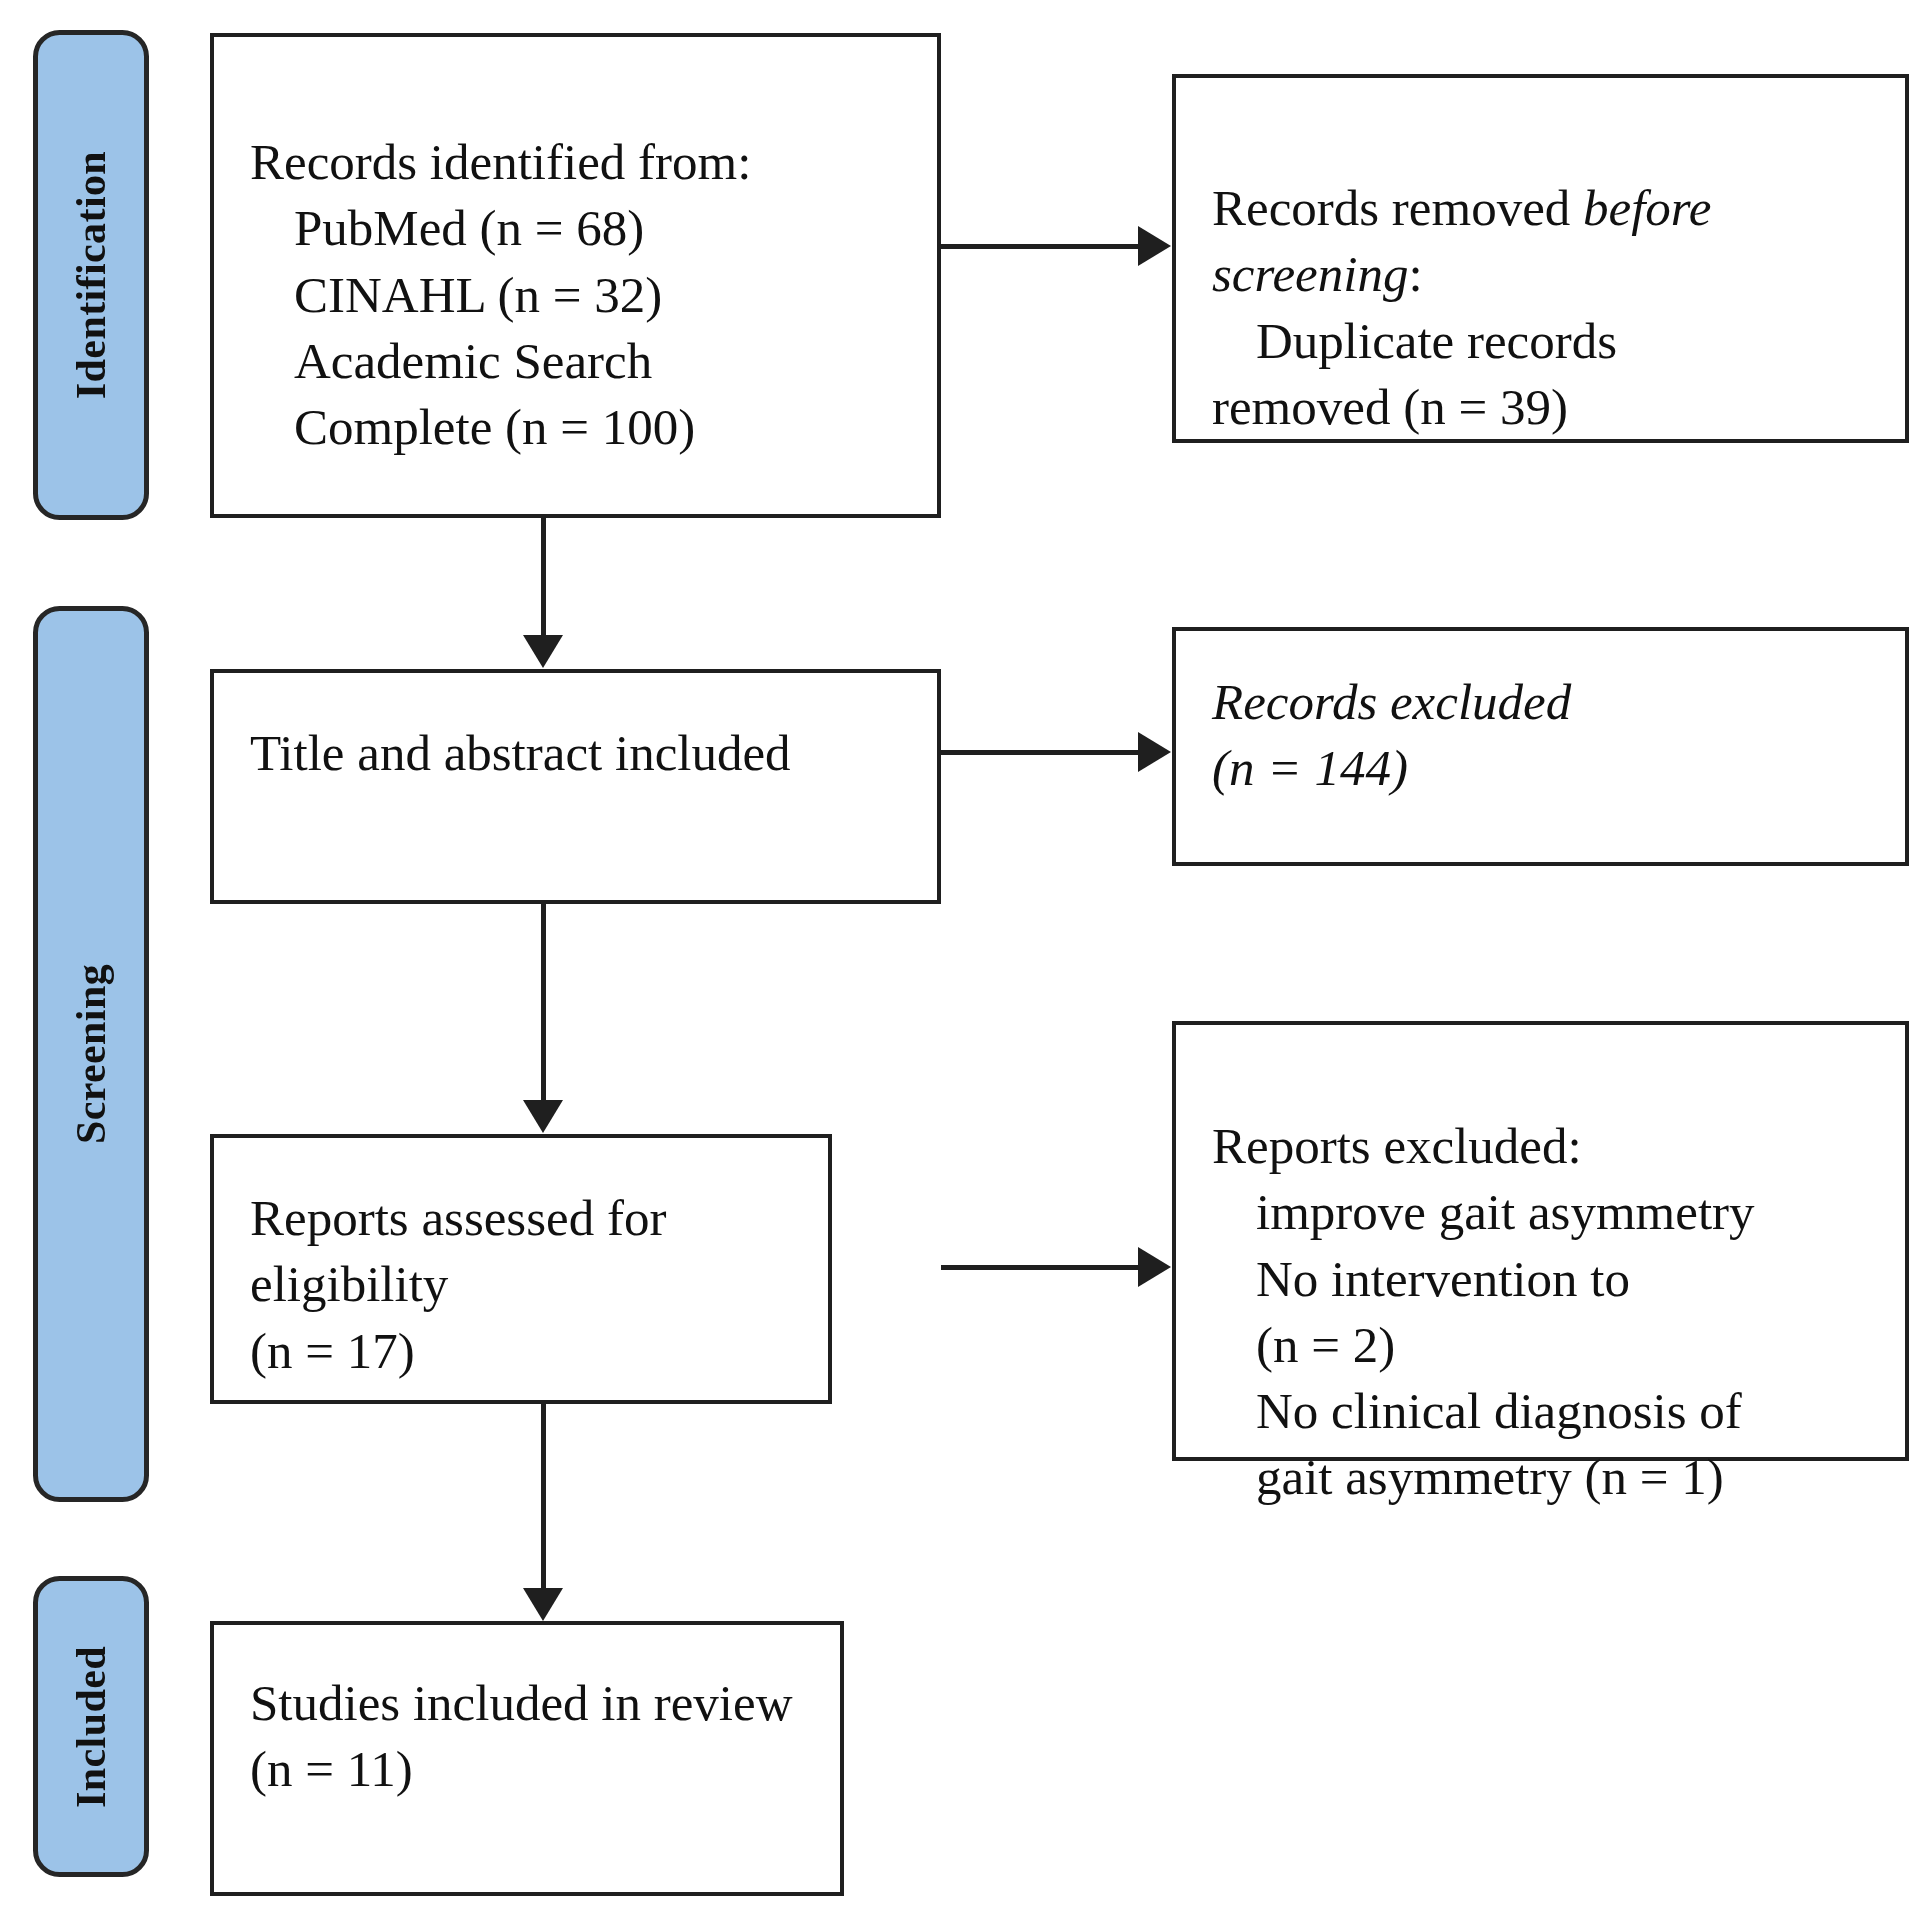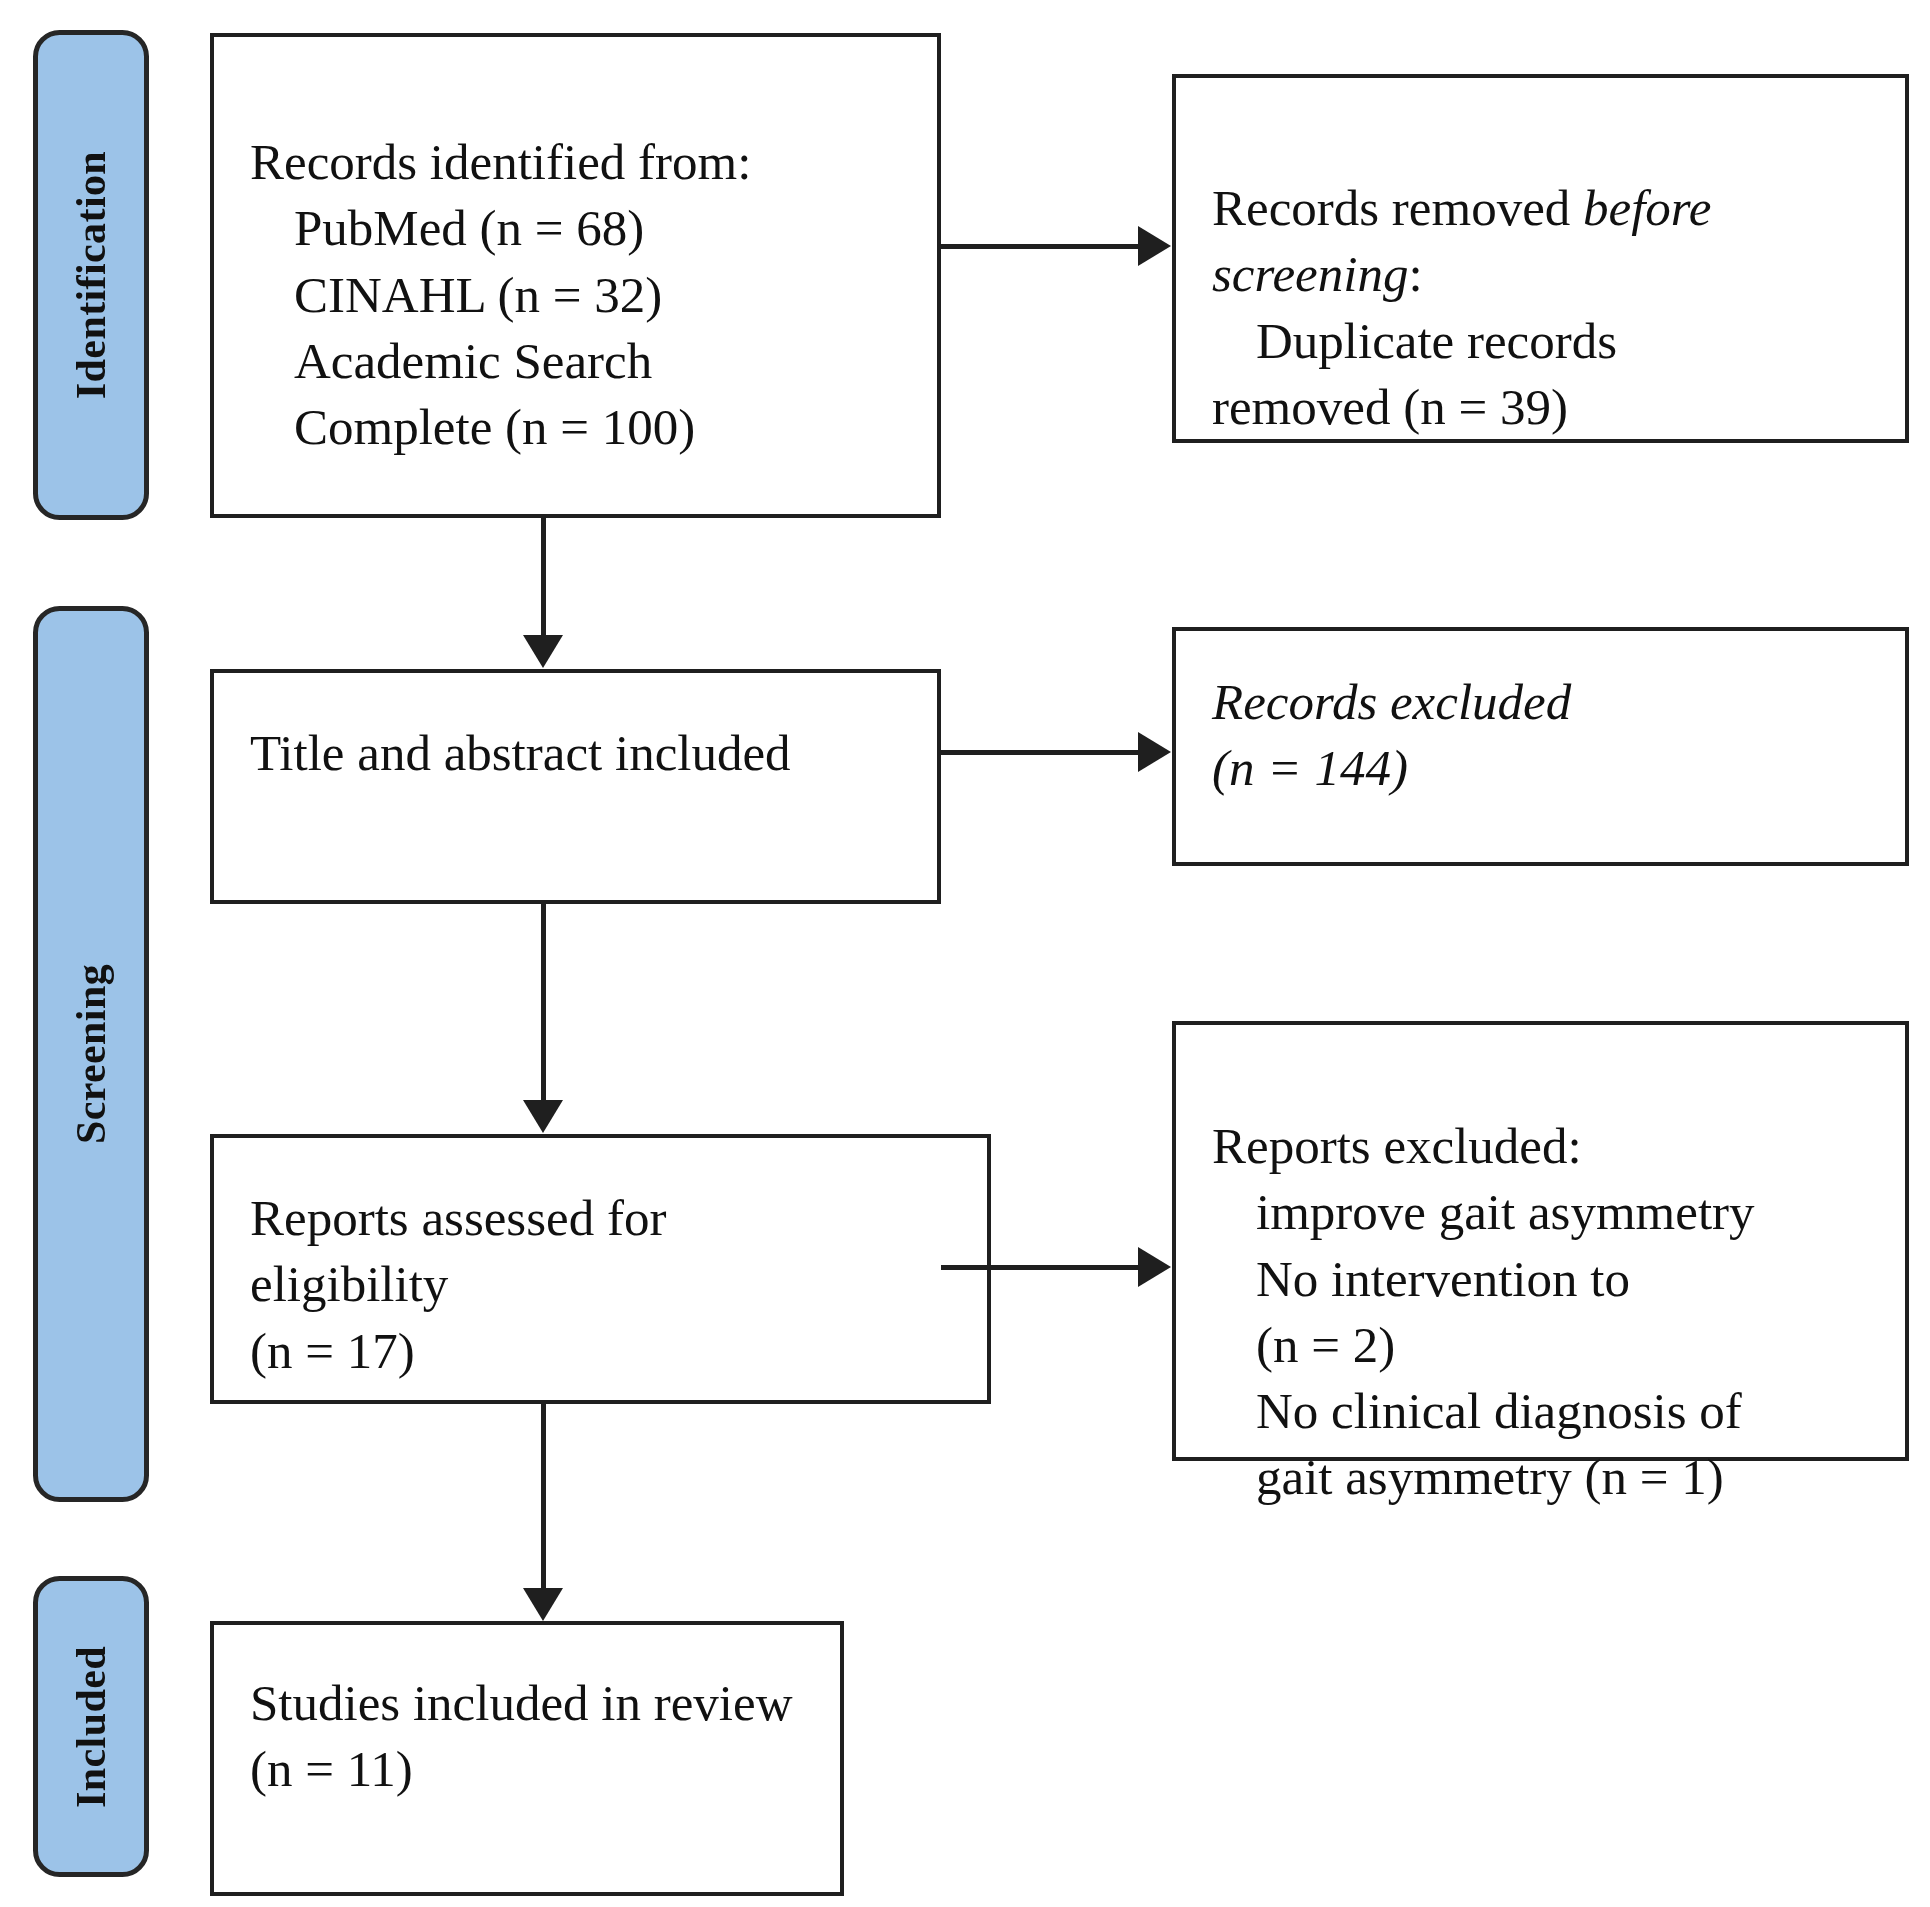--- a/index.html
+++ b/index.html
@@ -129,21 +129,21 @@
     </div>
   </div>
 
   <div class="flow-box" style="left:1172px; top:627px; width:737px; height:239px;font-style:italic;">
     <div class="box-text" style="top:38px;">
       <span class="line">Records excluded</span>
       <span class="line">(n = 144)</span>
     </div>
   </div>
 
-  <div class="flow-box" style="left:210px; top:1134px; width:781px; height:270px;">
+  <div class="flow-box" style="left:210px; top:1134px; width:622px; height:270px;">
     <div class="box-text" style="top:47px;">
       <span class="line">Reports assessed for</span>
       <span class="line">eligibility</span>
       <span class="line">(n = 17)</span>
     </div>
   </div>
 
   <div class="flow-box" style="left:1172px; top:1021px; width:737px; height:440px;">
     <div class="box-text" style="top:88px;">
       <span class="line">Reports excluded:</span>

